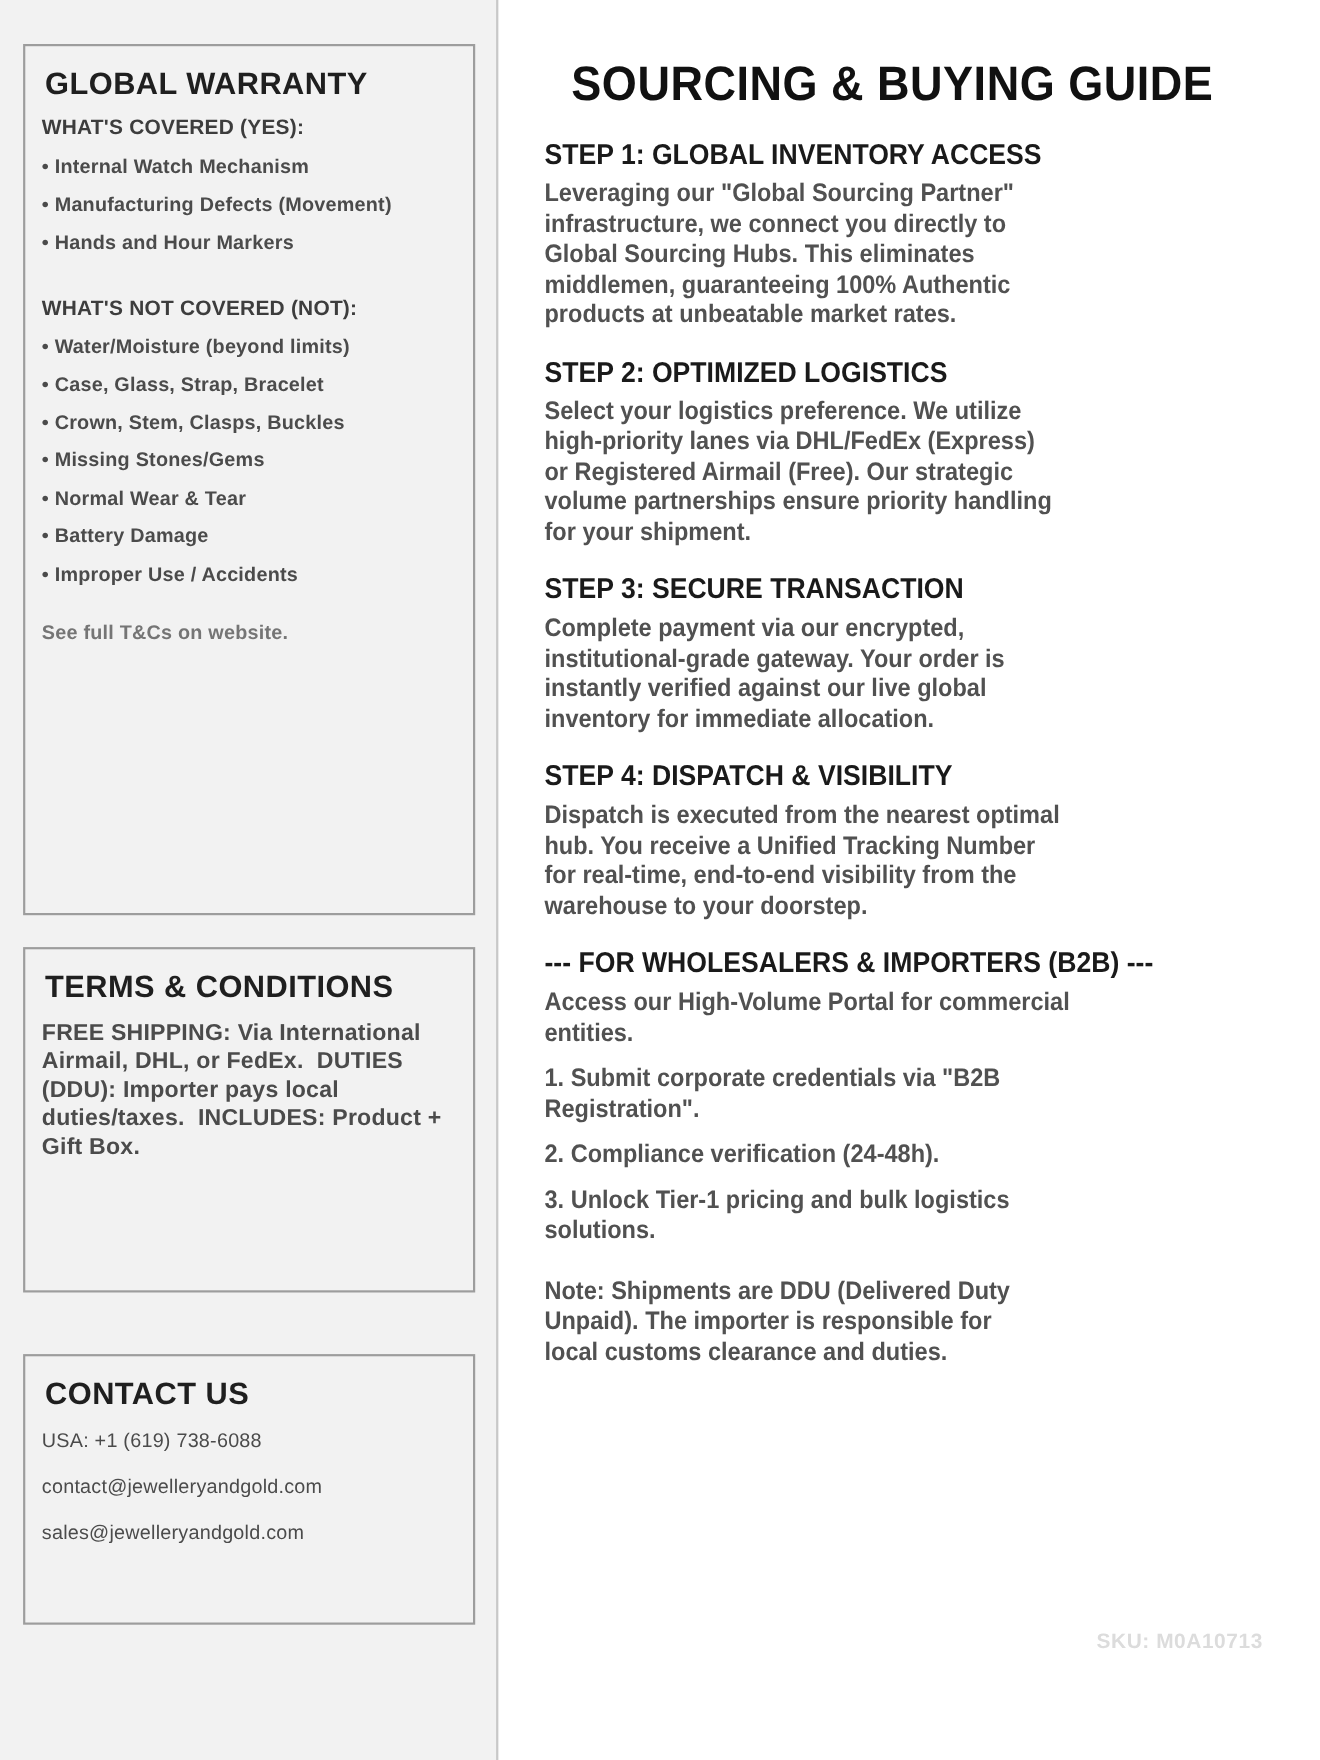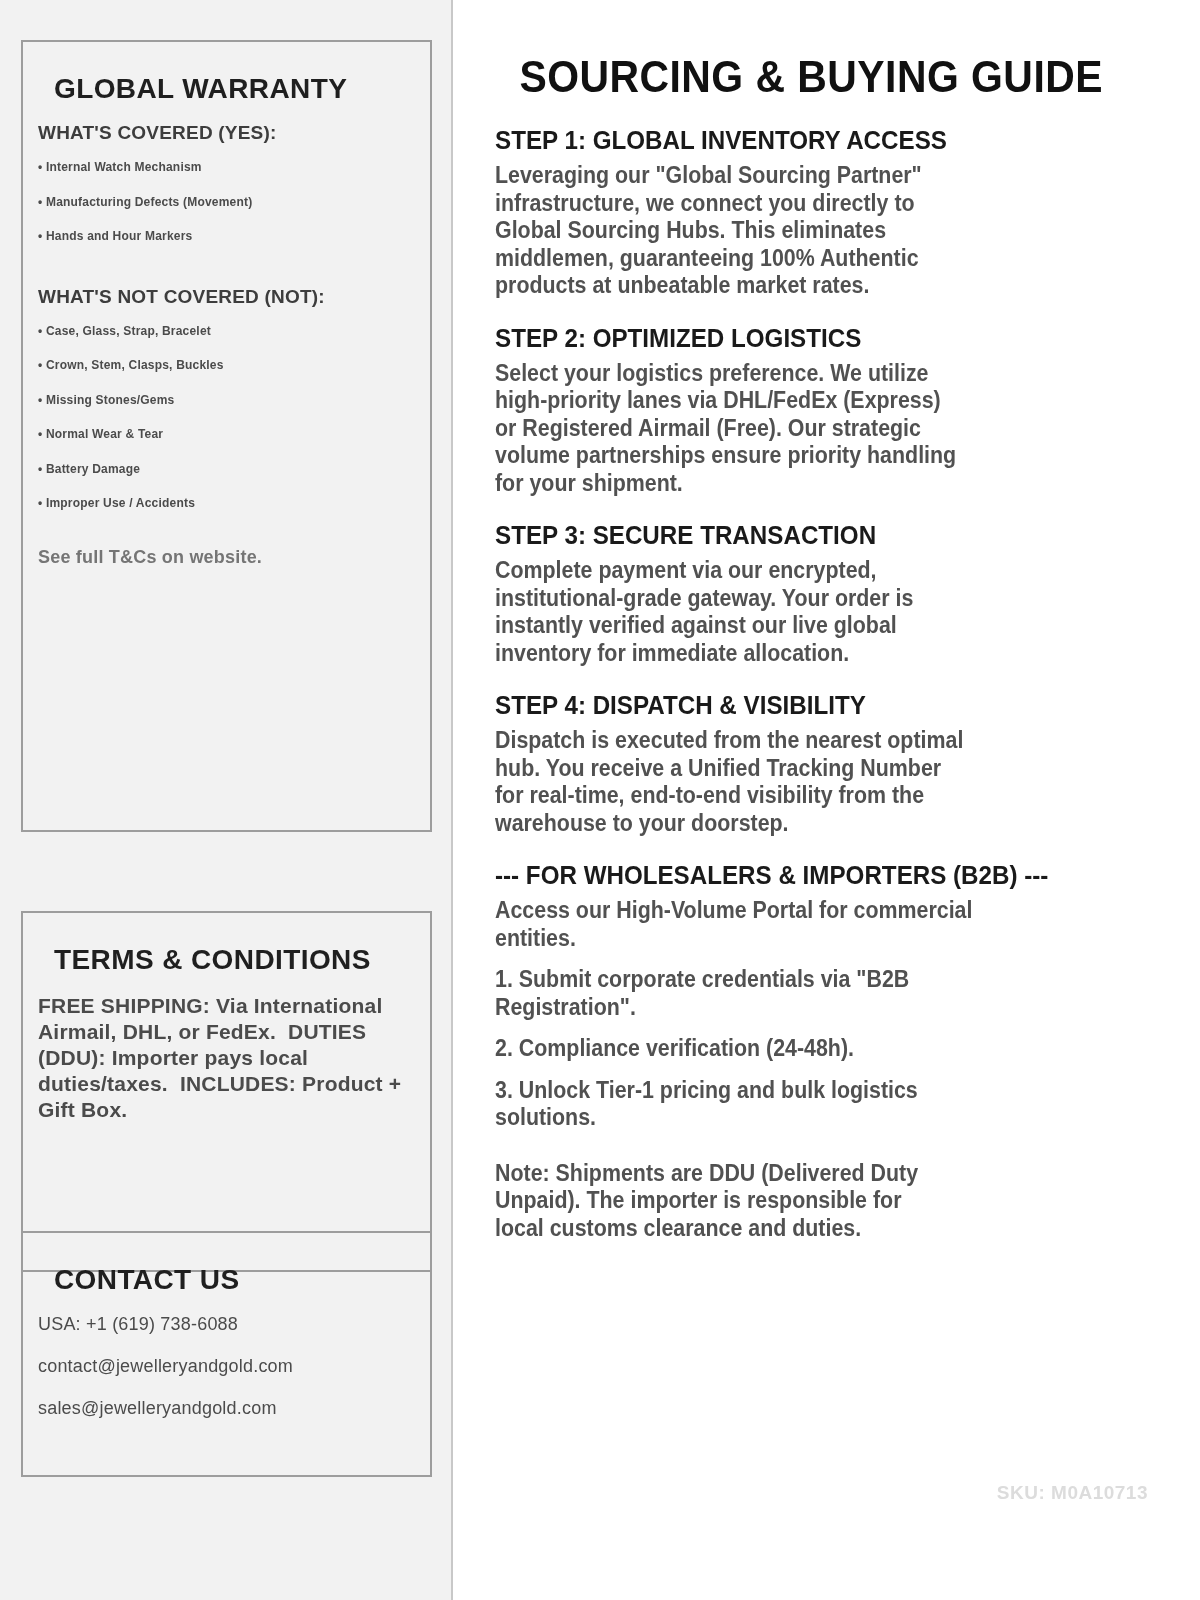--- a/index.html
+++ b/index.html
@@ -19,37 +19,37 @@
     border-right: 2px solid #c8c8c8;
     box-sizing: border-box;
   }
   .panel {
     position: absolute; left: 21px; width: 411px;
     border: 2px solid #9d9d9d;
     box-sizing: border-box;
     padding: 14px 15px 0 15px;
   }
   .panel-warranty { top: 40px;  height: 792px; }
-  .panel-terms    { top: 911px; height: 361px; }
+  .panel-terms    { top: 861px; height: 314px; }
   .panel-contact  { top: 1231px; height: 246px; }
 
   .panel h3 {
-    margin: 16px; padding: 0;
+    margin: 3px; padding: 0;
     font-size: 28px; font-weight: 700;
     color: #1f1f1f; letter-spacing: 0.4px;
     line-height: 34px;
   }
   .sub-head {
     margin: 13px 0 0;
     font-size: 19px; font-weight: 700;
     color: #3d3d3d; letter-spacing: 0.2px;
   }
   .blist { list-style: none; margin: 6px 0 0; padding: 0; }
   .blist li {
-    font-size: 12px; font-weight: 700;
+    font-size: 18px; font-weight: 700;
     line-height: 34.5px; color: #4b4b4b;
     letter-spacing: 0.2px;
   }
   .blist li::before { content: "\2022  "; color: #4b4b4b; }
   .gap-sub { margin-top: 32px; }
   .footnote {
     margin: 26px 0 0;
     font-size: 18px; font-weight: 700;
     color: #757575; letter-spacing: 0.2px;
   }
@@ -113,20 +113,21 @@
   <div class="panel panel-warranty">
     <h3>GLOBAL WARRANTY</h3>
     <div class="sub-head">WHAT'S COVERED (YES):</div>
     <ul class="blist">
       <li>Internal Watch Mechanism</li>
       <li>Manufacturing Defects (Movement)</li>
       <li>Hands and Hour Markers</li>
     </ul>
     <div class="sub-head gap-sub">WHAT'S NOT COVERED (NOT):</div>
     <ul class="blist">
+      <li>Water/Moisture (beyond limits)</li>
       <li>Case, Glass, Strap, Bracelet</li>
       <li>Crown, Stem, Clasps, Buckles</li>
       <li>Missing Stones/Gems</li>
       <li>Normal Wear &amp; Tear</li>
       <li>Battery Damage</li>
       <li>Improper Use / Accidents</li>
     </ul>
     <div class="footnote">See full T&amp;Cs on website.</div>
   </div>
 

